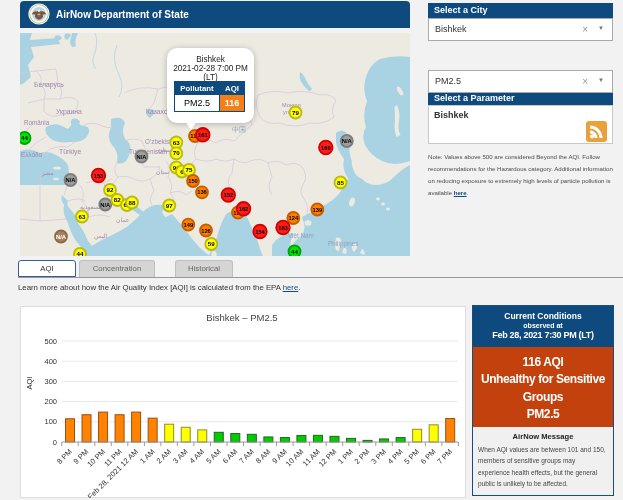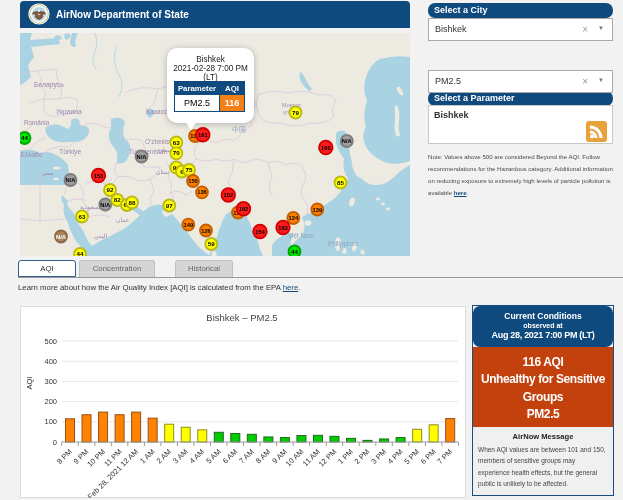--- a/index.html
+++ b/index.html
@@ -1,17 +1,17 @@
 <!DOCTYPE html>
 <html><head><meta charset="utf-8">
 <style>
 *{margin:0;padding:0;box-sizing:border-box;}
 html,body{width:623px;height:500px;background:#f2f2f2;font-family:"Liberation Sans",sans-serif;overflow:hidden;}
 .abs{position:absolute;}
-.navy{background:#0f4a7e;color:#fff;border-radius:7px;}
+.navy{background:#0f4a7e;color:#fff;}
 </style></head>
 <body>
 
 <div class="abs navy" style="left:20px;top:1px;width:390px;height:27px;border-radius:4px 4px 0 0;"></div>
 <svg class="abs" style="left:28px;top:3px" width="22" height="22" viewBox="0 0 22 22">
  <circle cx="11" cy="11" r="10.6" fill="#fff"></circle>
  <circle cx="11" cy="11" r="9.7" fill="#b9bd66"></circle>
  <circle cx="11" cy="11" r="8.9" fill="#f6f8f9"></circle>
  <circle cx="11" cy="11" r="6.9" fill="#b7d5e5"></circle>
  <path d="M3.6,11.5 Q5.5,7.5 9,8.6 Q10,7.2 11,7.2 Q12,7.2 13,8.6 Q16.5,7.5 18.4,11.5 Q16,10.8 14.6,11.8 Q16,13.6 14,15.2 Q12.5,16.4 11,16.8 Q9.5,16.4 8,15.2 Q6,13.6 7.4,11.8 Q6,10.8 3.6,11.5 Z" fill="#7a5638"></path>
@@ -239,21 +239,21 @@
       </g>
 </svg>
 </div>
 
 <div class="abs" style="left:167px;top:48px;width:87px;height:75px;background:#fff;border-radius:10px;box-shadow:0 1px 6px rgba(0,0,0,.25);"></div>
 <div class="abs" style="left:185px;top:121px;width:12px;height:9px;background:#fff;clip-path:polygon(0 0,100% 0,50% 100%);"></div>
 <div class="abs" style="left:167px;top:55px;width:87px;text-align:center;font-size:8.2px;color:#222;line-height:9.2px;">Bishkek<br>2021-02-28 7:00 PM<br>(LT)</div>
 <table class="abs" style="left:174px;top:81px;border-collapse:collapse;font-size:8.2px;">
 <tbody>
       <tr>
-        <td style="background:#0f4a7e;color:#fff;font-weight:bold;width:45px;height:13px;text-align:center;font-size:7.8px;border:1.5px solid #0f4a7e;">Parameter</td>
+        <td style="background:#0f4a7e;color:#fff;font-weight:bold;width:45px;height:13px;text-align:center;font-size:7.8px;border:1.5px solid #0f4a7e;">Pollutant</td>
     <td style="background:#0f4a7e;color:#fff;font-weight:bold;width:25px;text-align:center;font-size:7.8px;border:1.5px solid #0f4a7e;">AQI</td>
       </tr>
 <tr>
         <td style="background:#fff;height:17px;text-align:center;font-size:9px;border:1.5px solid #0f4a7e;">PM2.5</td>
     <td style="background:#f57f17;color:#fff;font-weight:bold;font-size:9px;text-align:center;border:1.5px solid #0f4a7e;">116</td>
       </tr>
 </tbody>
   </table>
 
 <div class="abs" style="left:18px;top:277px;width:605px;height:1px;background:#999;"></div>
@@ -370,17 +370,17 @@
   <circle cx="6" cy="15.5" r="2" fill="#fff"></circle>
   <path d="M4,9.5 a7.5,7.5 0 0 1 7.5,7.5 h-3 a4.5,4.5 0 0 0 -4.5,-4.5 Z" fill="#fff"></path>
   <path d="M4,4.5 a12.5,12.5 0 0 1 12.5,12.5 h-3 a9.5,9.5 0 0 0 -9.5,-9.5 Z" fill="#fff"></path>
 </svg>
 <div class="abs" style="left:428px;top:151px;width:200px;font-size:6.1px;color:#4a4a4a;line-height:12px;white-space:nowrap;">Note: Values above 500 are considered Beyond the AQI. Follow<br>recommendations for the Hazardous category. Additional information<br>on reducing exposure to extremely high levels of particle pollution is<br>available <a style="color:#0f4a7e;font-weight:bold;text-decoration:underline;">here</a>.</div>
 
 <div class="abs" style="left:472px;top:305px;width:142px;height:191px;border:1px solid #1a4c80;background:#f0f0f0;"></div>
 <div class="abs navy" style="left:473px;top:306px;width:140px;height:41px;text-align:center;">
   <div style="font-size:8.5px;font-weight:bold;margin-top:5px;">Current Conditions</div>
   <div style="font-size:7px;font-weight:bold;margin-top:1px;">observed at</div>
-  <div style="font-size:9px;font-weight:bold;margin-top:1px;letter-spacing:-0.3px;">Aug 28, 2021 7:00 PM (LT)</div>
+  <div style="font-size:9px;font-weight:bold;margin-top:1px;letter-spacing:-0.3px;">Feb 28, 2021 7:30 PM (LT)</div>
 </div>
 <div class="abs" style="left:473px;top:347px;width:140px;height:80px;background:#c2410c;color:#fff;text-align:center;font-weight:bold;font-size:12px;letter-spacing:-0.4px;line-height:17.3px;padding-top:7px;">116 AQI<br>Unhealthy for Sensitive<br>Groups<br>PM2.5</div>
 <div class="abs" style="left:473px;top:432px;width:140px;text-align:center;font-size:7.6px;font-weight:bold;color:#222;">AirNow Message</div>
 <div class="abs" style="left:478px;top:444px;width:140px;font-size:6.5px;color:#444;line-height:11.4px;white-space:nowrap;">When AQI values are between 101 and 150,<br>members of sensitive groups may<br>experience health effects, but the general<br>public is unlikely to be affected.</div>
 
 </body></html>

